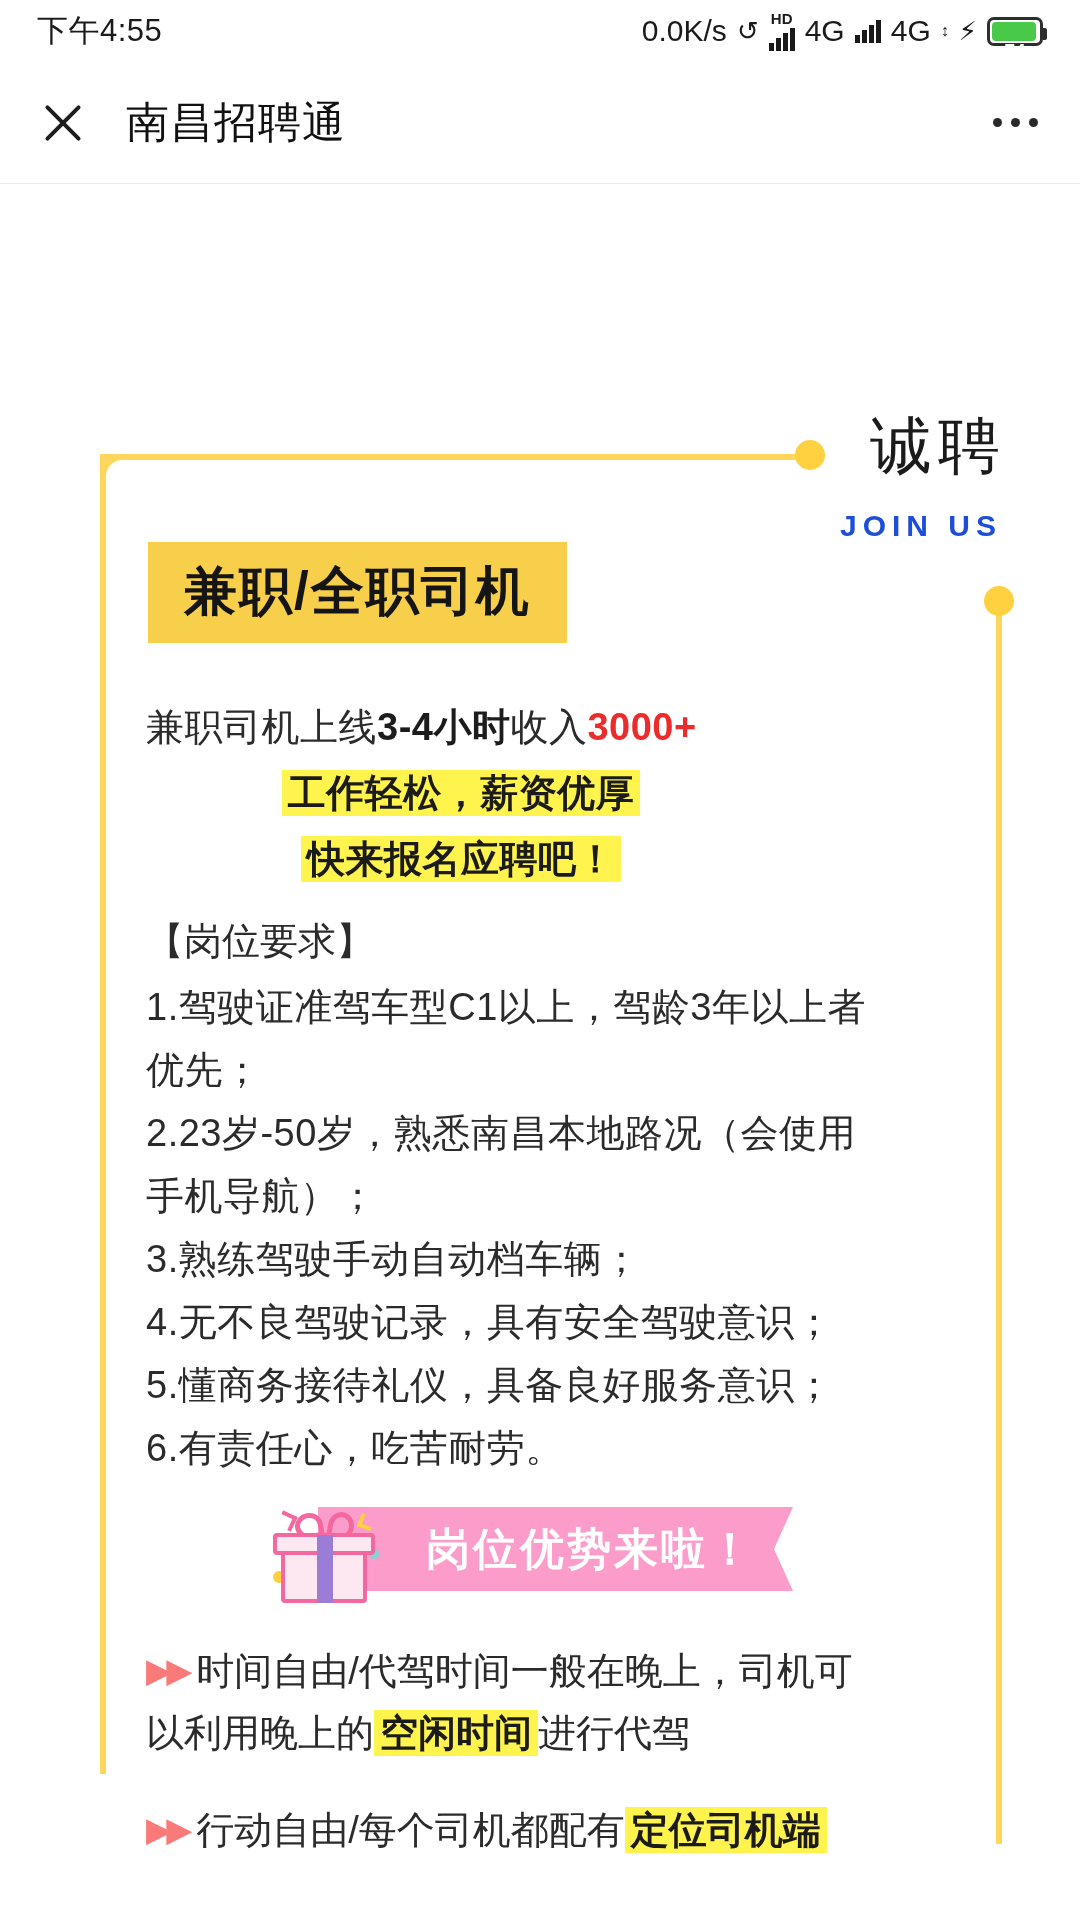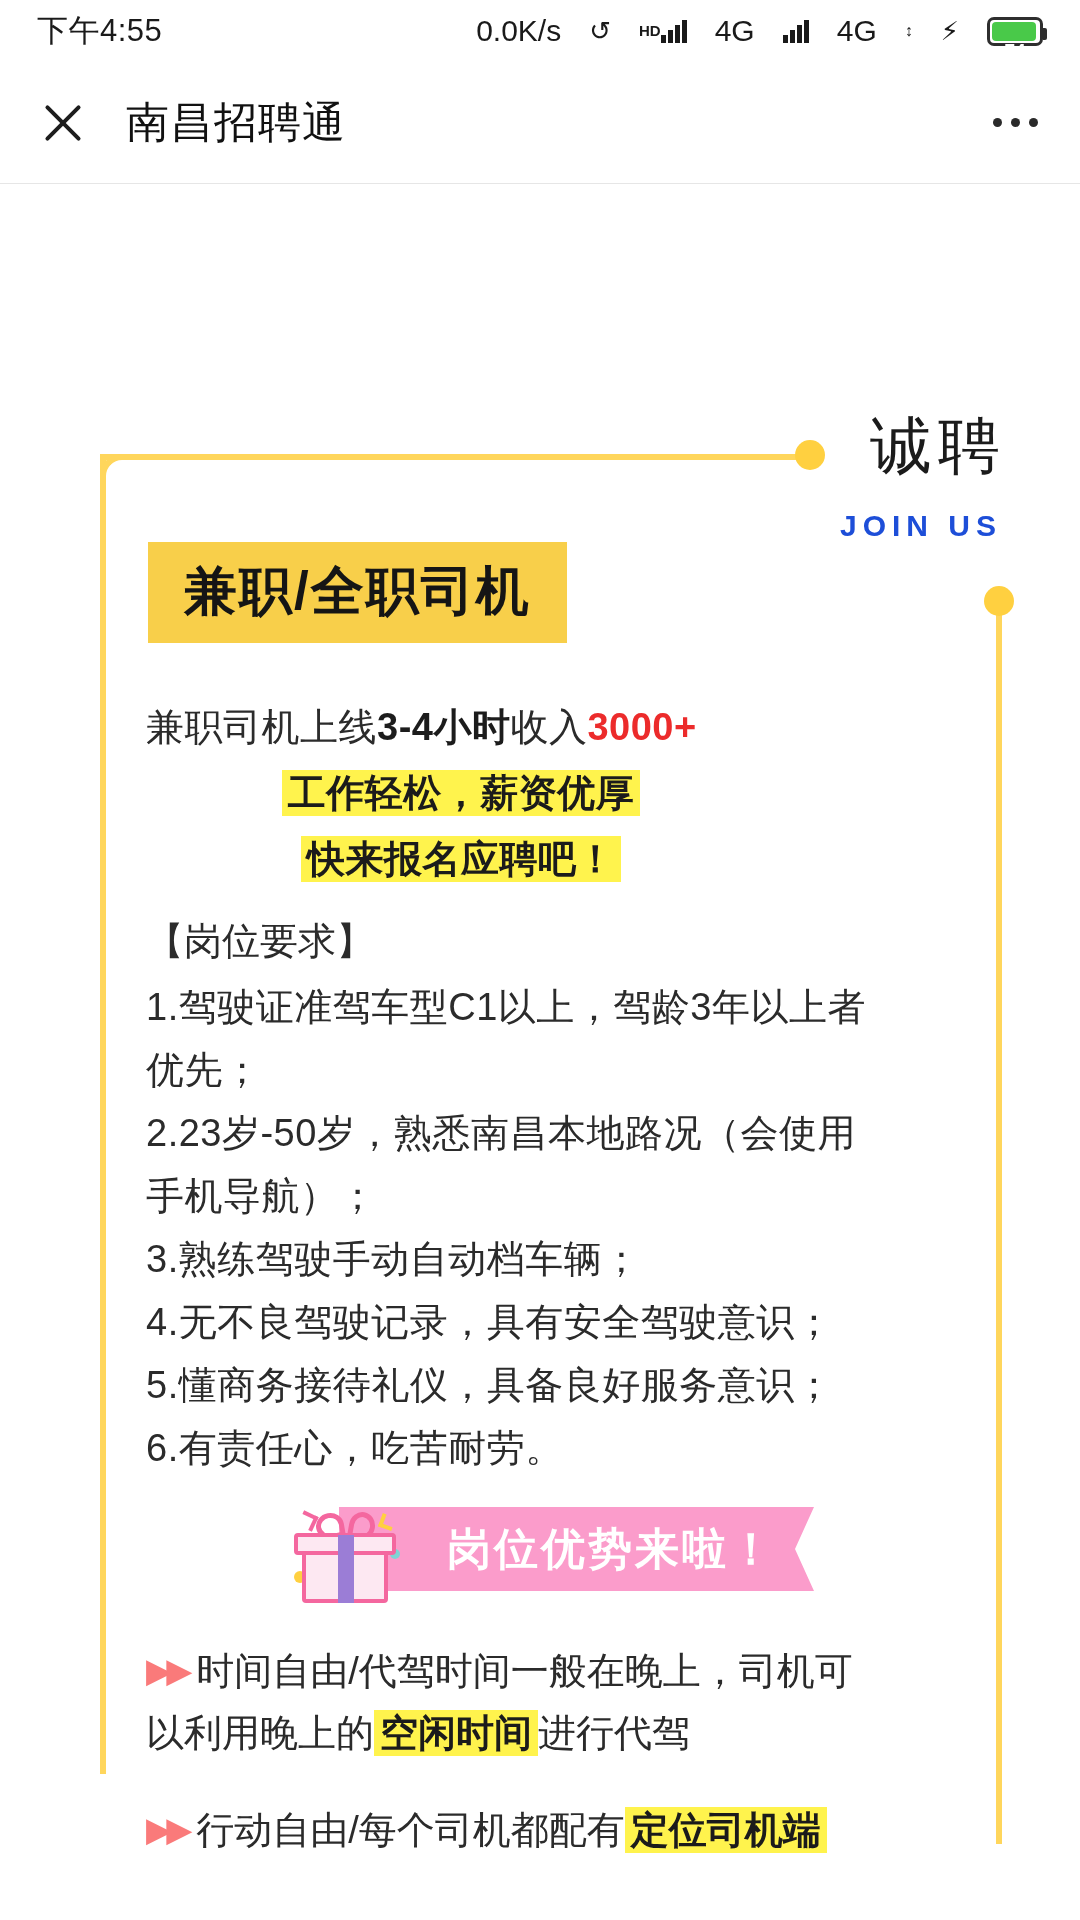--- a/index.html
+++ b/index.html
@@ -19,24 +19,24 @@
     padding: 0 37px;
     font-size: 30px;
     color: #1a1a1a;
     background: #ffffff;
   }
   .statusbar .clock { font-size: 31px; letter-spacing: 0.5px; }
   .statusbar .spacer { flex: 1; }
   .statusbar .right {
     display: flex;
     align-items: center;
-    gap: 28px;
+    gap: 10px;
   }
   .netspeed { font-size: 30px; }
-  .hd-wrap { display:flex; flex-direction:row; align-items:center; line-height:1; }
+  .hd-wrap { display:flex; flex-direction:column; align-items:center; line-height:1; }
   .hd-sup { font-size: 15px; font-weight: bold; margin-bottom: 1px;}
   .sig {
     display: inline-flex;
     align-items: flex-end;
     gap: 2px;
     height: 24px;
   }
   .sig i { width: 5px; background: #1a1a1a; display:block; }
   .sig i:nth-child(1){ height: 8px; }
   .sig i:nth-child(2){ height: 13px; }
@@ -211,21 +211,21 @@
   .req-title { font-size: 38px; line-height: 70px; margin-top: 14px; }
   .req-item {
     font-size: 38px;
     line-height: 63px;
     letter-spacing: 0.5px;
   }
 
   
   .ribbon-wrap {
     position: absolute;
-    left: 294px; top: 1315px;
+    left: 273px; top: 1315px;
     width: 520px; height: 100px;
   }
   .ribbon {
     position: absolute;
     left: 45px; top: 8px;
     width: 475px; height: 84px;
     background: #fb9ccb;
     clip-path: polygon(0 0, 100% 0, 96% 50%, 100% 100%, 0 100%);
     display: flex;
     align-items: center;

